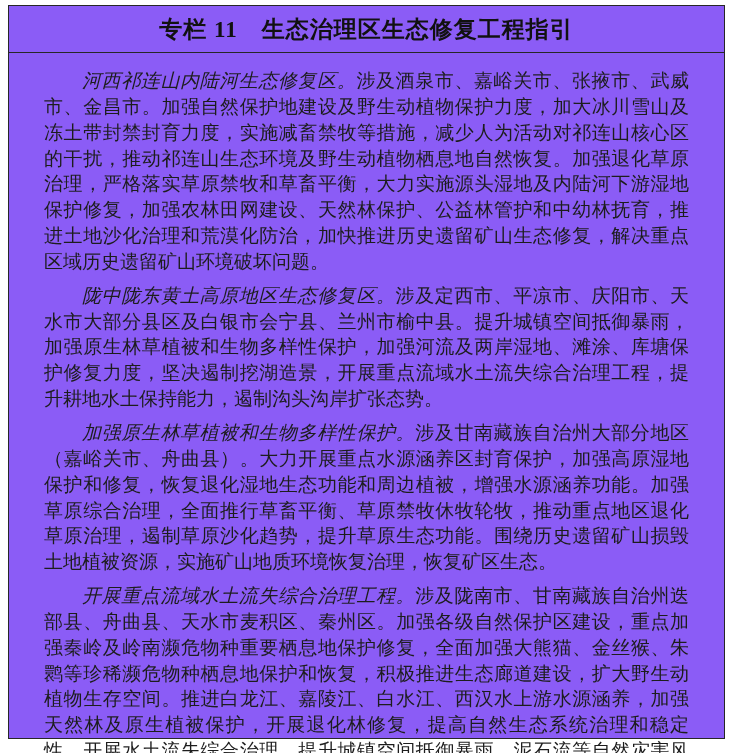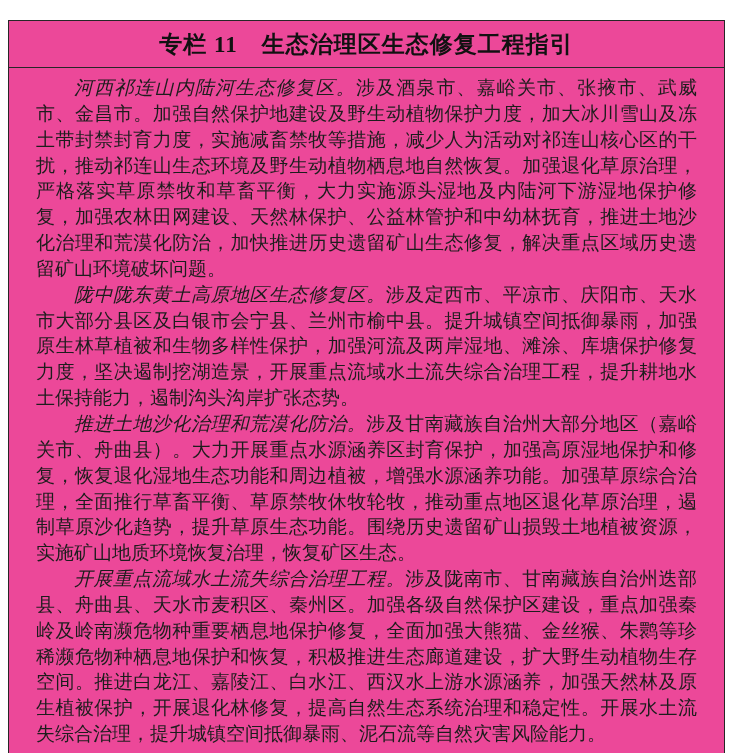--- a/index.html
+++ b/index.html
@@ -6,25 +6,25 @@
     margin: 0;
     padding: 0;
     background: #ffffff;
     width: 735px;
     height: 753px;
     overflow: hidden;
   }
   .panel {
     position: absolute;
     left: 8px;
-    top: 20px;
+    top: 5px;
     width: 717px;
     height: 734px;
     border: 1.5px solid #272727;
-    background: #ec4899;
+    background: #8b5cf6;
     box-sizing: border-box;
     font-family: "Liberation Serif", "DejaVu Serif", serif;
     color: #1d1d1d;
   }
   .panel-title {
     height: 46px;
     border-bottom: 1.5px solid #272727;
     display: flex;
     align-items: center;
     justify-content: center;
@@ -34,32 +34,32 @@
     color: #111111;
   }
   .panel-body {
     padding: 7px 27px 8px 27px;
     font-size: 19px;
     line-height: 25.85px;
     text-align: justify;
     text-justify: inter-ideograph;
   }
   .panel-body p {
-    margin: 0;
+    margin: 8px;
     text-indent: 2em;
   }
   .lead {
     font-style: italic; 
     color: #1d1d1d;
   }
 </style>
 </head>
 <body>
 
 <div class="panel">
   <div class="panel-title">专栏 11　生态治理区生态修复工程指引</div>
   <div class="panel-body" id="paragraphs">
       <p><span class="lead">河西祁连山内陆河生态修复区。</span><span>涉及酒泉市、嘉峪关市、张掖市、武威市、金昌市。加强自然保护地建设及野生动植物保护力度，加大冰川雪山及冻土带封禁封育力度，实施减畜禁牧等措施，减少人为活动对祁连山核心区的干扰，推动祁连山生态环境及野生动植物栖息地自然恢复。加强退化草原治理，严格落实草原禁牧和草畜平衡，大力实施源头湿地及内陆河下游湿地保护修复，加强农林田网建设、天然林保护、公益林管护和中幼林抚育，推进土地沙化治理和荒漠化防治，加快推进历史遗留矿山生态修复，解决重点区域历史遗留矿山环境破坏问题。</span></p>
       <p><span class="lead">陇中陇东黄土高原地区生态修复区。</span><span>涉及定西市、平凉市、庆阳市、天水市大部分县区及白银市会宁县、兰州市榆中县。提升城镇空间抵御暴雨，加强原生林草植被和生物多样性保护，加强河流及两岸湿地、滩涂、库塘保护修复力度，坚决遏制挖湖造景，开展重点流域水土流失综合治理工程，提升耕地水土保持能力，遏制沟头沟岸扩张态势。</span></p>
-      <p><span class="lead">推进土地沙化治理和荒漠化防治。</span><span>涉及甘南藏族自治州大部分地区（嘉峪关市、舟曲县）。大力开展重点水源涵养区封育保护，加强高原湿地保护和修复，恢复退化湿地生态功能和周边植被，增强水源涵养功能。加强草原综合治理，全面推行草畜平衡、草原禁牧休牧轮牧，推动重点地区退化草原治理，遏制草原沙化趋势，提升草原生态功能。围绕历史遗留矿山损毁土地植被资源，实施矿山地质环境恢复治理，恢复矿区生态。</span></p>
+      <p><span class="lead">加强原生林草植被和生物多样性保护。</span><span>涉及甘南藏族自治州大部分地区（嘉峪关市、舟曲县）。大力开展重点水源涵养区封育保护，加强高原湿地保护和修复，恢复退化湿地生态功能和周边植被，增强水源涵养功能。加强草原综合治理，全面推行草畜平衡、草原禁牧休牧轮牧，推动重点地区退化草原治理，遏制草原沙化趋势，提升草原生态功能。围绕历史遗留矿山损毁土地植被资源，实施矿山地质环境恢复治理，恢复矿区生态。</span></p>
       <p><span class="lead">开展重点流域水土流失综合治理工程。</span><span>涉及陇南市、甘南藏族自治州迭部县、舟曲县、天水市麦积区、秦州区。加强各级自然保护区建设，重点加强秦岭及岭南濒危物种重要栖息地保护修复，全面加强大熊猫、金丝猴、朱鹮等珍稀濒危物种栖息地保护和恢复，积极推进生态廊道建设，扩大野生动植物生存空间。推进白龙江、嘉陵江、白水江、西汉水上游水源涵养，加强天然林及原生植被保护，开展退化林修复，提高自然生态系统治理和稳定性。开展水土流失综合治理，提升城镇空间抵御暴雨、泥石流等自然灾害风险能力。</span></p>
     </div>
 </div>
 
 </body></html>

